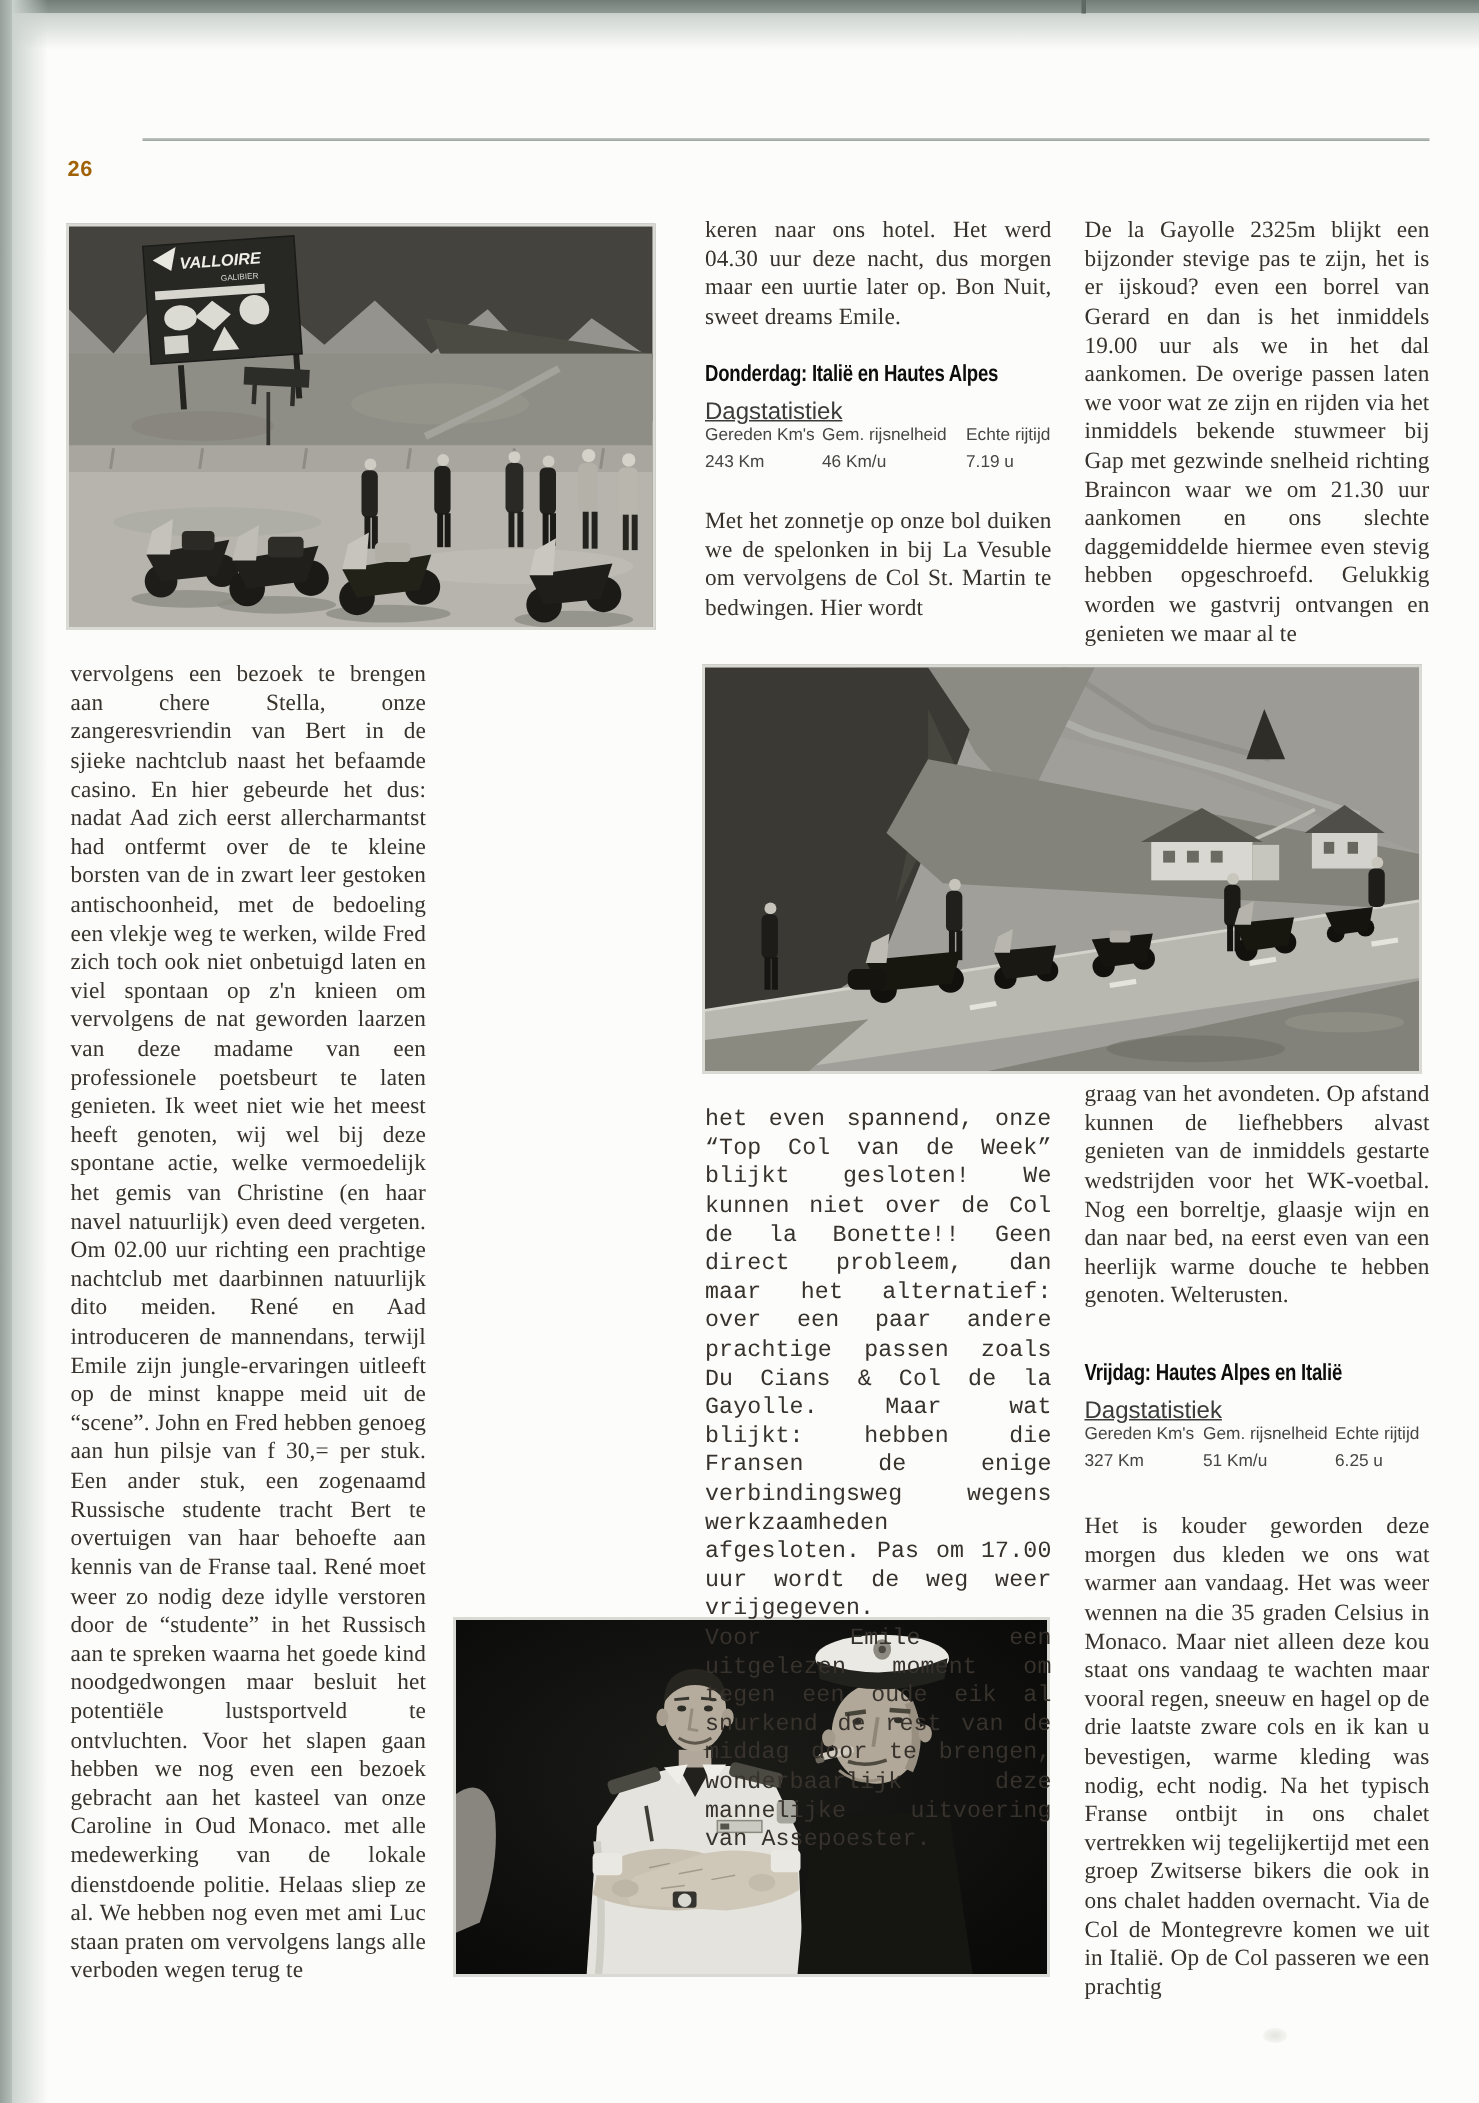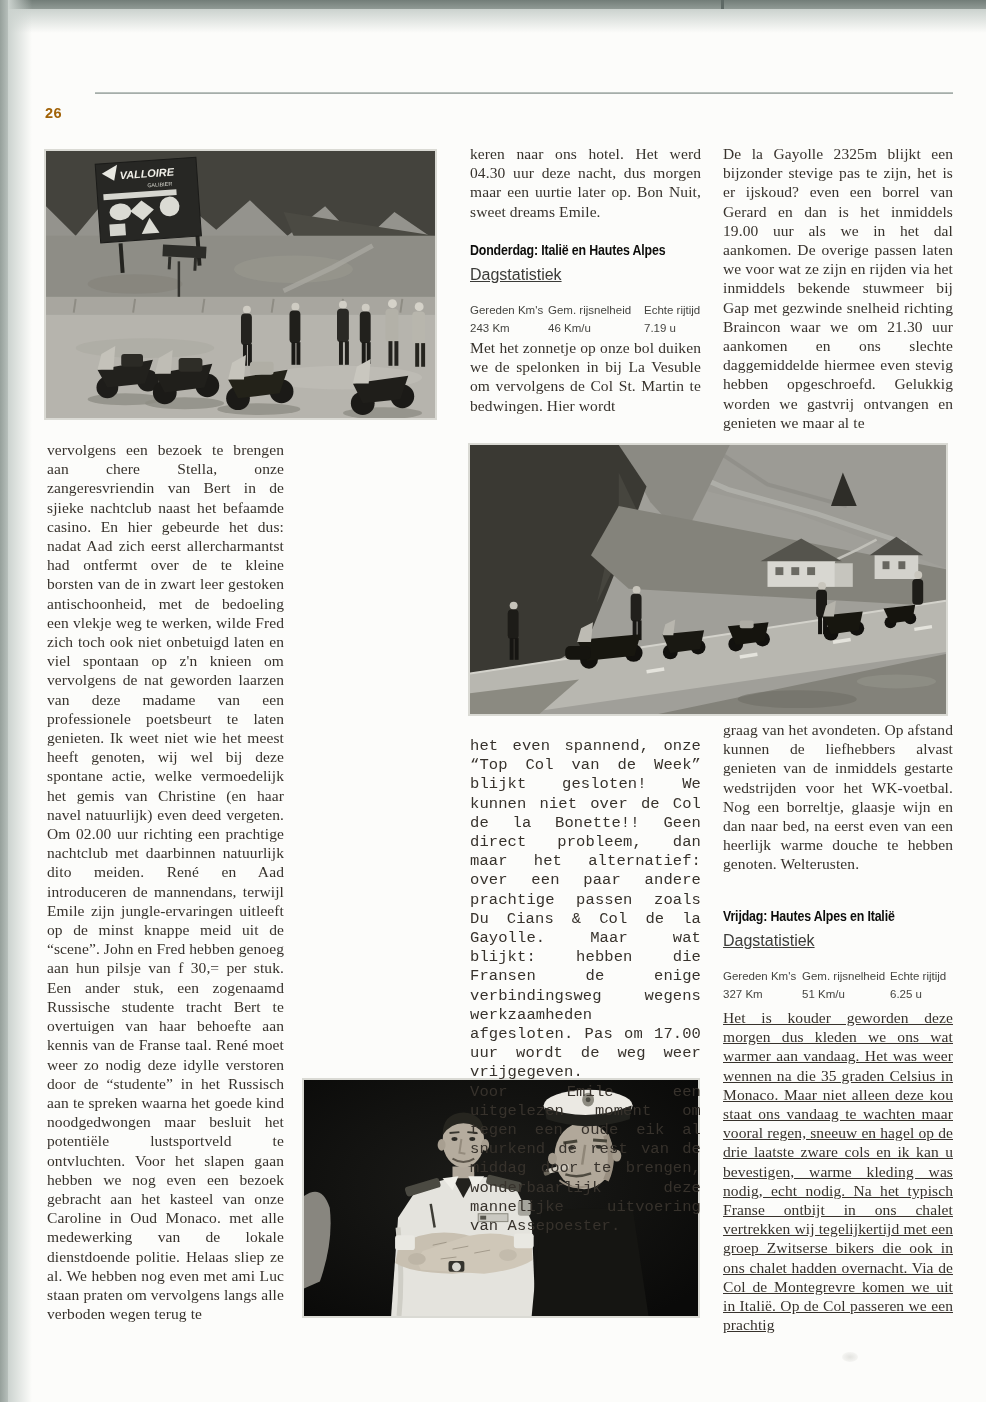--- a/index.html
+++ b/index.html
@@ -24,21 +24,21 @@
   .body-col p{margin:0;}
   .body-col p + p{margin-top:0;}
   
   .heading{position:absolute;font-family:"Liberation Sans","DejaVu Sans",sans-serif;
            font-weight:bold;font-size:15.5px;color:#0d0d0b;white-space:nowrap;
            transform:scaleX(.8);transform-origin:left center;letter-spacing:-.2px;}
   .stats-title{position:absolute;font-family:"Liberation Sans","DejaVu Sans",sans-serif;
                font-size:16px;color:#3b3b38;text-decoration:underline;}
   .stats-grid{position:absolute;display:grid;row-gap:6px;
               font-family:"Liberation Sans","DejaVu Sans",sans-serif;
-              font-size:11.5px;color:#454541;margin-top:20px;}
+              font-size:11.5px;color:#454541;}
   .stats-grid.mid{grid-template-columns:78px 96px auto;}
   .stats-grid.right{grid-template-columns:79px 88px auto;}
   .stats-grid span{white-space:nowrap;}
   
   .photo{position:absolute;border:2px solid #dadad4;background:#8d8d88;box-sizing:border-box;}
   .photo svg{display:block;width:100%;height:100%;}
 </style>
 </head>
 <body>
 
@@ -385,17 +385,17 @@
   <div class="stats-title" style="left:723px;top:932px;">Dagstatistiek</div>
   <div class="stats-grid right" style="left:723px;top:950px;width:230px;">
     <span>Gereden Km's</span>
     <span>Gem. rijsnelheid</span>
     <span>Echte rijtijd</span>
     <span>327 Km</span>
     <span>51 Km/u</span>
     <span>6.25 u</span>
   </div>
 
-  <div class="body-col" style="left:723px;top:1008px;width:230px;text-decoration:underline;">
+  <div class="body-col" style="left:723px;top:1008px;width:230px;">
     <p>Het is kouder geworden deze morgen dus kleden we ons wat warmer aan vandaag. Het was weer wennen na die 35 graden Celsius in Monaco. Maar niet alleen deze kou staat ons vandaag te wachten maar vooral regen, sneeuw en hagel op de drie laatste zware cols en ik kan u bevestigen, warme kleding was nodig, echt nodig. Na het typisch Franse ontbijt in ons chalet vertrekken wij tegelijkertijd met een groep Zwitserse bikers die ook in ons chalet hadden overnacht. Via de Col de Montegrevre komen we uit in Italië. Op de Col passeren we een prachtig</p>
   </div>
 
 </div>
 
 </body></html>

